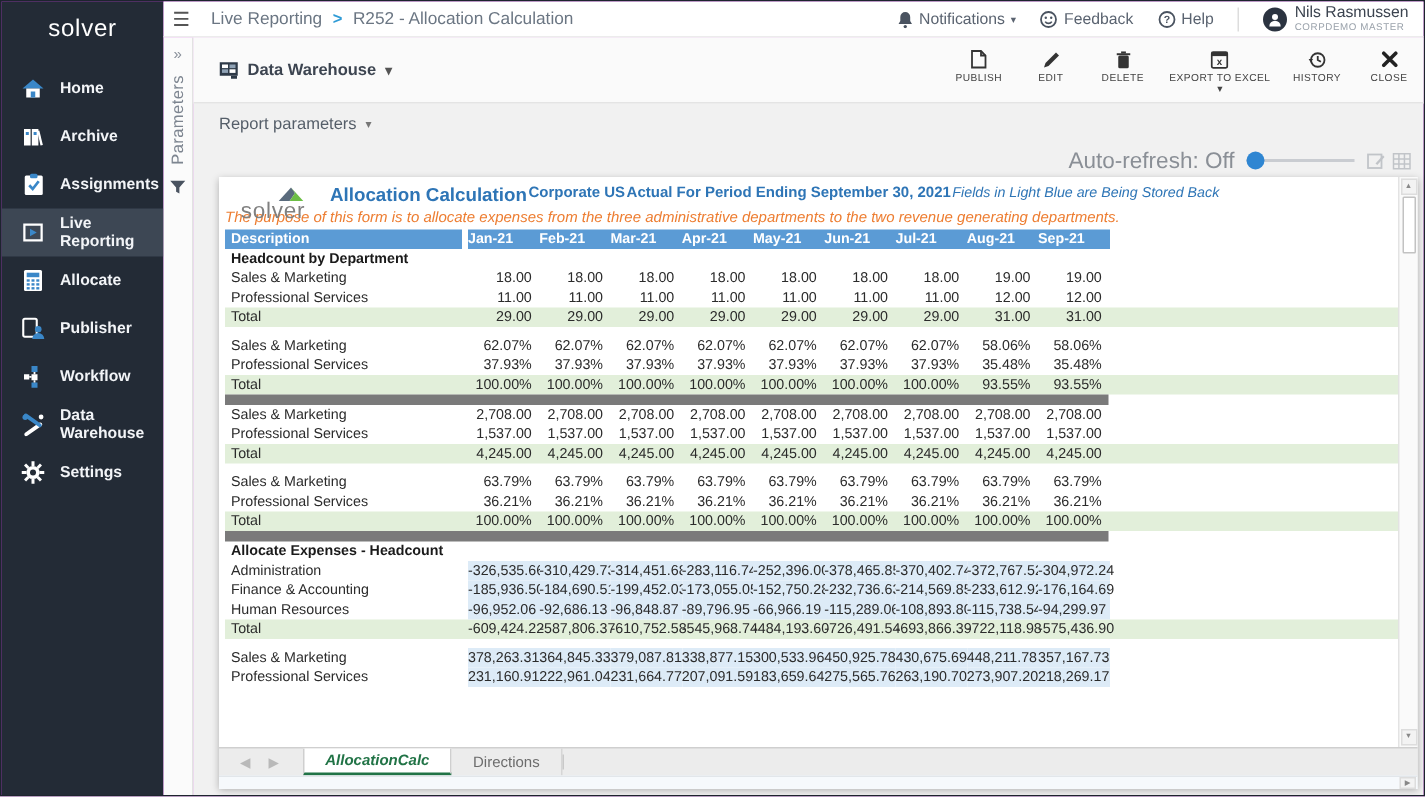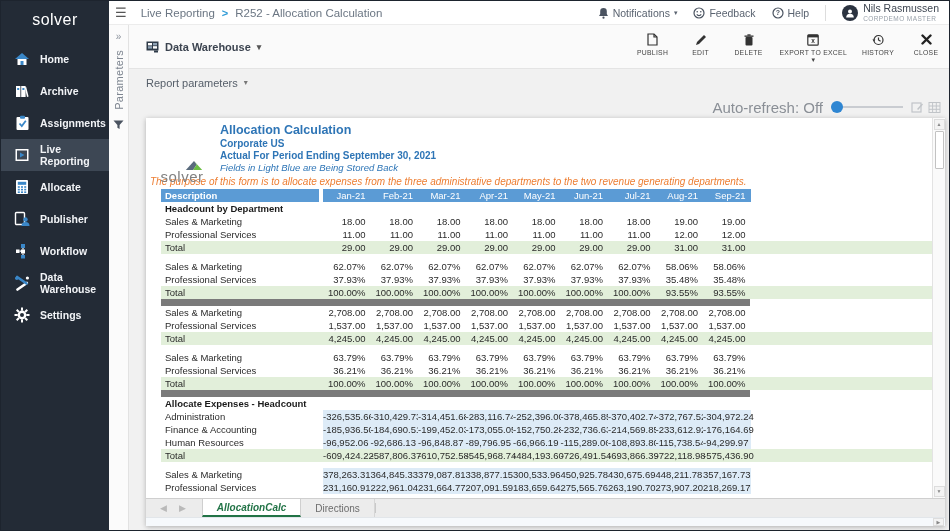--- a/index.html
+++ b/index.html
@@ -66,32 +66,32 @@
   .ar-ic { width:13px; height:13px; cursor:pointer; opacity:.55; }
 
   
   .card { margin:0 4px 0 17px; height:408px; background:#fff; box-shadow:0 1px 5px rgba(0,0,0,.28); display:flex; flex-direction:column; }
   .card-main { flex:1; display:flex; min-height:0; }
   .card-content { flex:1; padding:5px 0 0 2px; overflow:hidden; }
 
   .rep-head { display:flex; align-items:flex-end; gap:12px; padding-left:8px; }
   .rep-logo { width:52px; text-align:center; padding-bottom:2px; }
   .rep-logo .rl-word { font-size:15px; color:#808080; letter-spacing:.5px; position:relative; }
-  .rep-titles { display:flex; flex-direction:column; gap:1px; }
+  .rep-titles { display:flex; flex-direction:row; gap:1px; }
   .rt-main { font-size:12.5px; font-weight:bold; color:#2e75b6; }
   .rt-sub  { font-size:10px;  font-weight:bold; color:#2e75b6; }
   .rt-note { font-size:9.5px; font-style:italic; color:#2e75b6; }
   .rep-purpose { font-size:10px; font-style:italic; color:#ed7d31; padding:3px 0 2px 2px; }
 
   
-  .rtable { margin-left:13px; }
+  .rtable { margin-left:2px; }
   .thead { display:flex; height:13px; line-height:13px; }
   .thead .hlabel { width:158px; margin-right:4px; background:#5b9bd5; color:#fff; font-weight:bold; font-size:9.5px; padding-left:4px; }
   .thead .months { display:flex; background:#5b9bd5; }
-  .thead .mcell { width:47.5px; text-align:right; padding-right:5px; color:#fff; font-weight:normal; font-size:9.5px; }
+  .thead .mcell { width:47.5px; padding-right:5px; color:#fff; font-weight:bold; font-size:9.5px; }
   .trow { display:flex; height:13px; line-height:13px; font-size:9.5px; color:#2b2b2b; }
   .tlabel { width:162px; padding-left:4px; white-space:nowrap; }
   .tcell { width:47.5px; text-align:right; padding-right:5px; }
   .trow.section .tlabel { font-weight:bold; color:#1a1a1a; }
   .trow.total { background:#e2efda; font-weight:normal; }
   .trow.input .tcell { background:#ddebf7; }
   .trow.gap { height:6px; }
   .trow.divider { height:7px; background:#7a7a7a; width:589px; }
 
   

